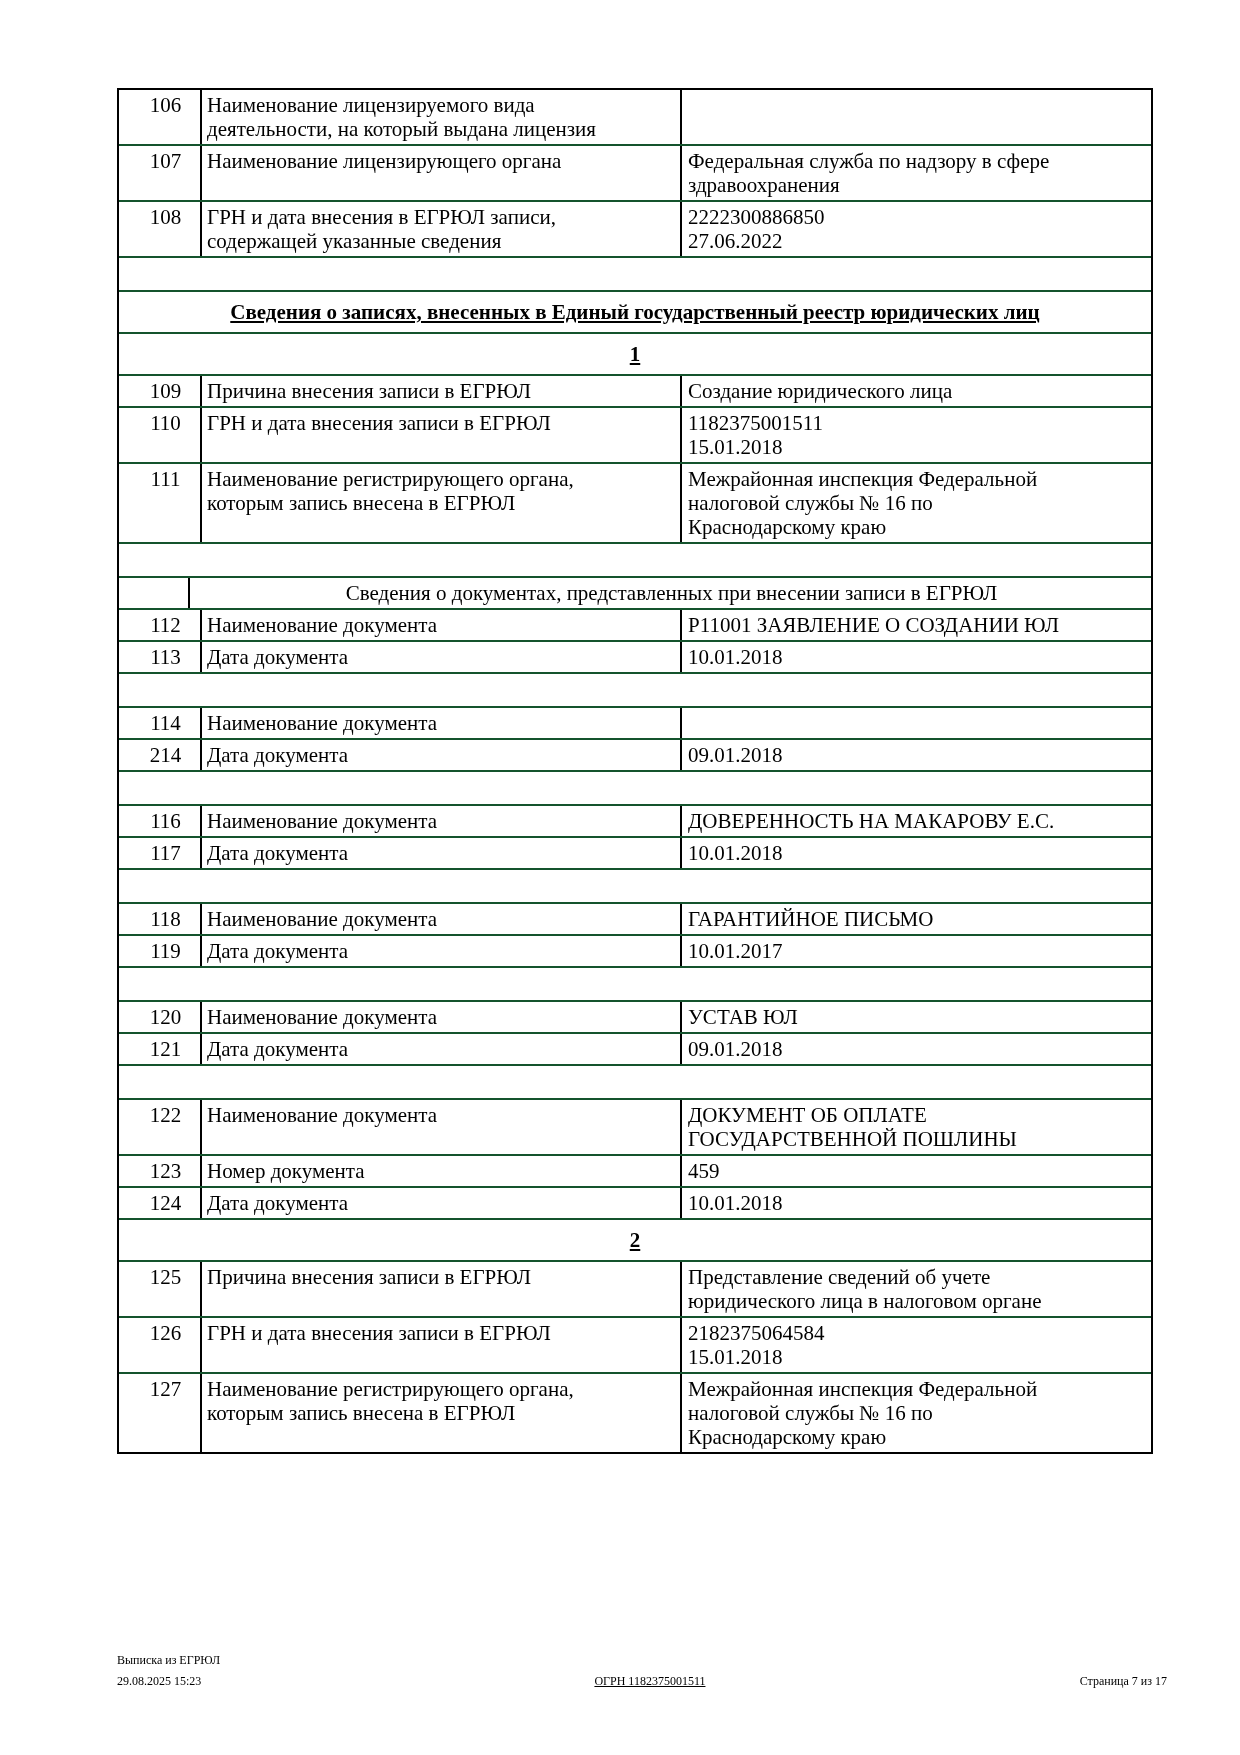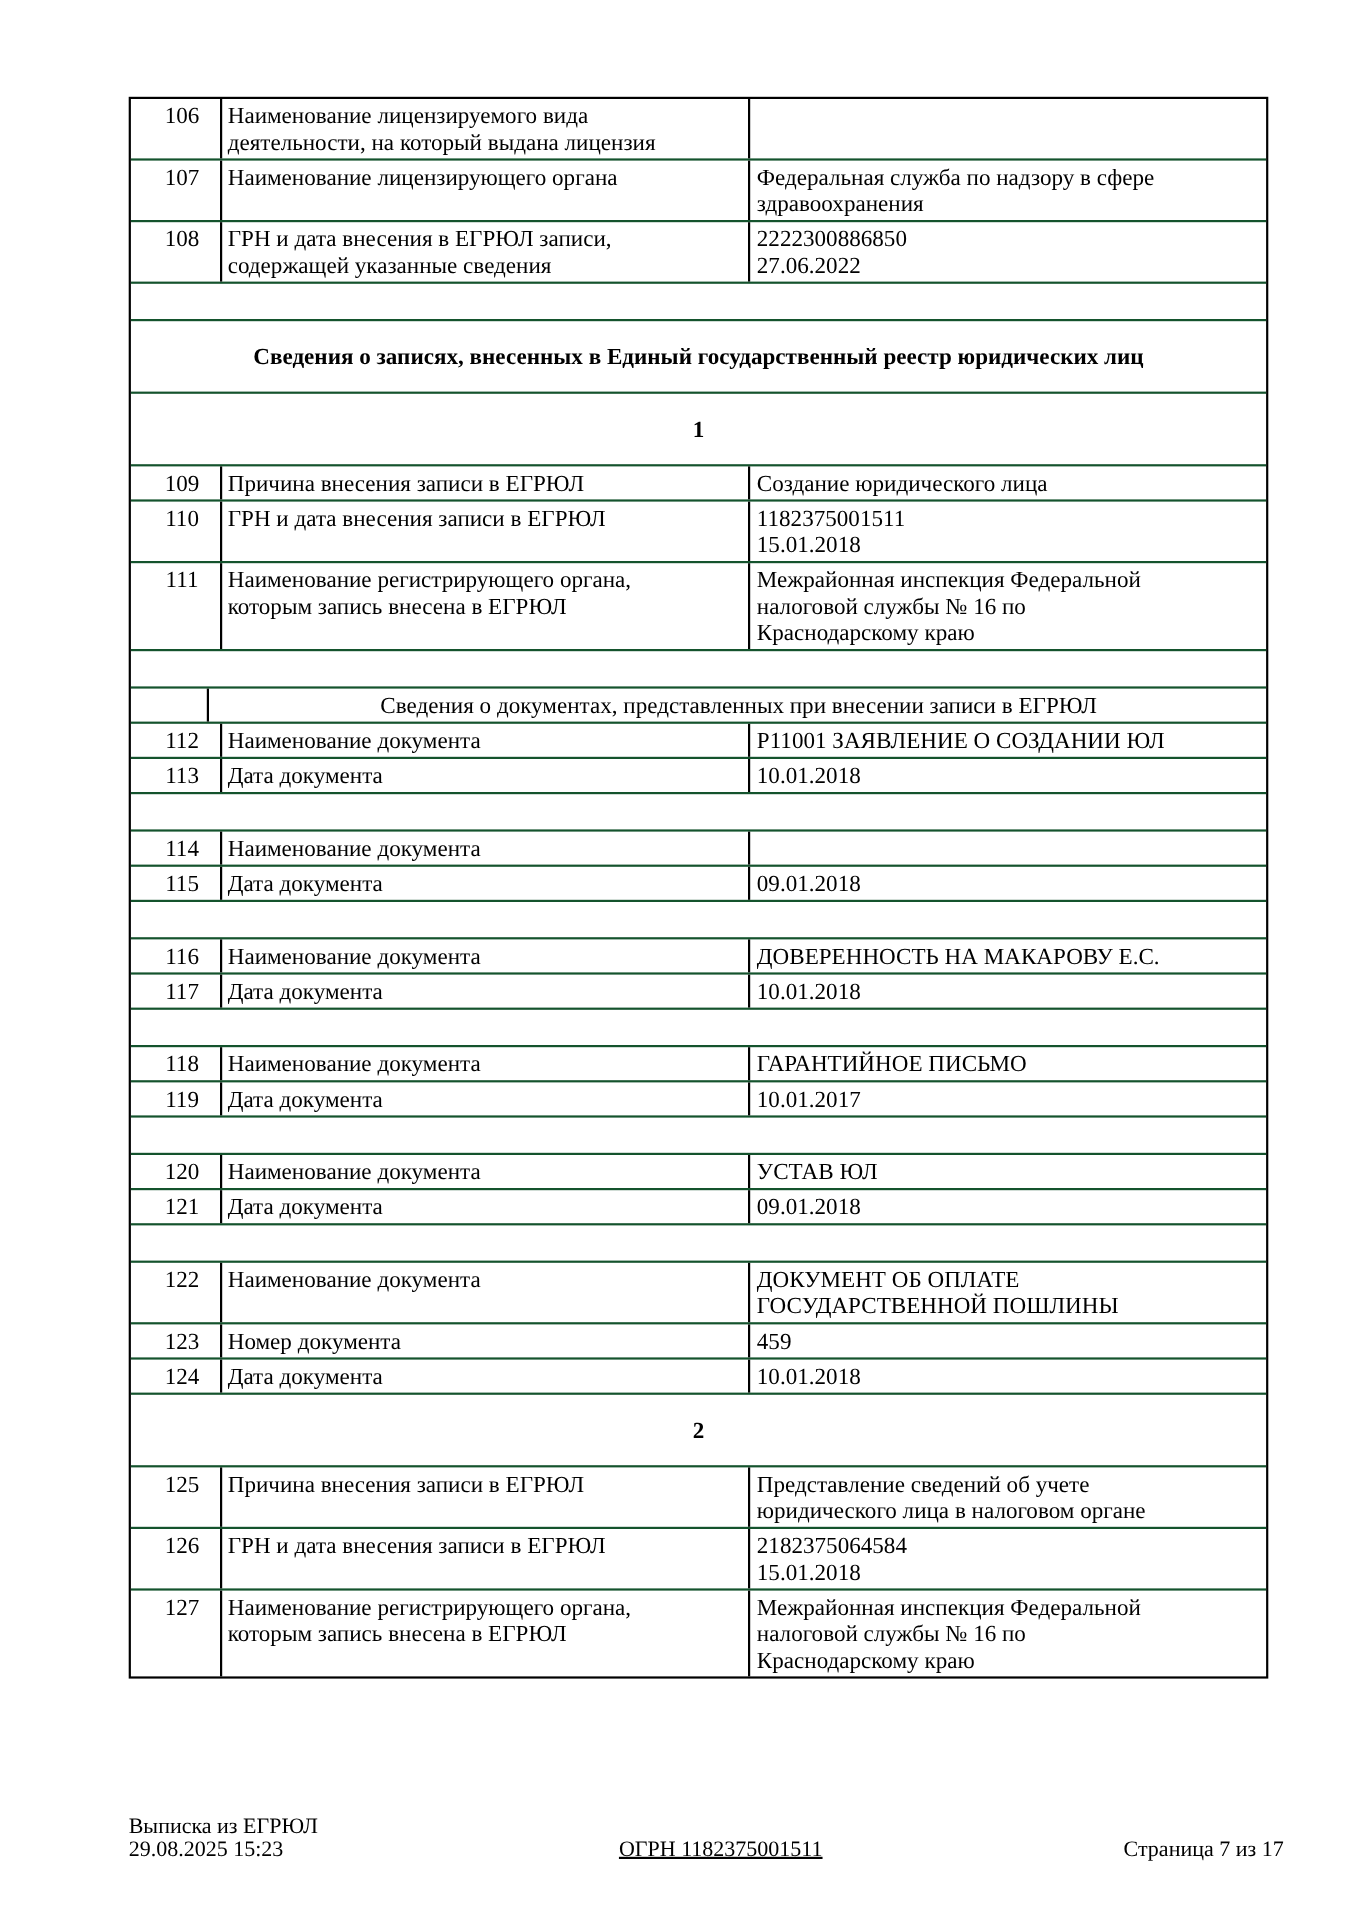--- a/index.html
+++ b/index.html
@@ -40,33 +40,34 @@
   }
   .cell-value {
     flex: 1;
     padding: 3px 4px 3px 6px;
     white-space: pre-line;
   }
   .cell-full {
     flex: 1;
     text-align: center;
     font-weight: bold;
-    padding: 20px 6px;
+    padding: 8px 6px;
+    text-decoration: underline;
   }
   .cell-subnum { flex: 0 0 71px; border-right: 2px solid #000; }
   .cell-subtext { flex: 1; padding: 3px 4px 3px 6px; text-align: center; }
   .footer {
     position: absolute;
     left: 117px;
     top: 1650px;
     width: 1050px;
     display: flex;
     justify-content: space-between;
     align-items: flex-end;
-    font-size: 20px;
+    font-size: 12px;
     line-height: 21px;
   }
   .footer .f-left { text-align: left; }
   .footer .f-center { text-align: center; text-decoration: underline; }
   .footer .f-right { text-align: right; }
 </style>
 </head>
 <body>
 
 <div class="page">
@@ -138,21 +139,21 @@
       <div class="cell-value">10.01.2018</div>
     </div>
 
     <div class="row gap"></div>
 
     <div class="row">
       <div class="cell-num">114</div>
       <div class="cell-label">Наименование документа</div>
     </div>
     <div class="row">
-      <div class="cell-num">115</div>
+      <div class="cell-num">214</div>
       <div class="cell-label">Дата документа</div>
       <div class="cell-value">09.01.2018</div>
     </div>
 
     <div class="row gap"></div>
 
     <div class="row">
       <div class="cell-num">116</div>
       <div class="cell-label">Наименование документа</div>
       <div class="cell-value">ДОВЕРЕННОСТЬ НА МАКАРОВУ Е.С.</div>

